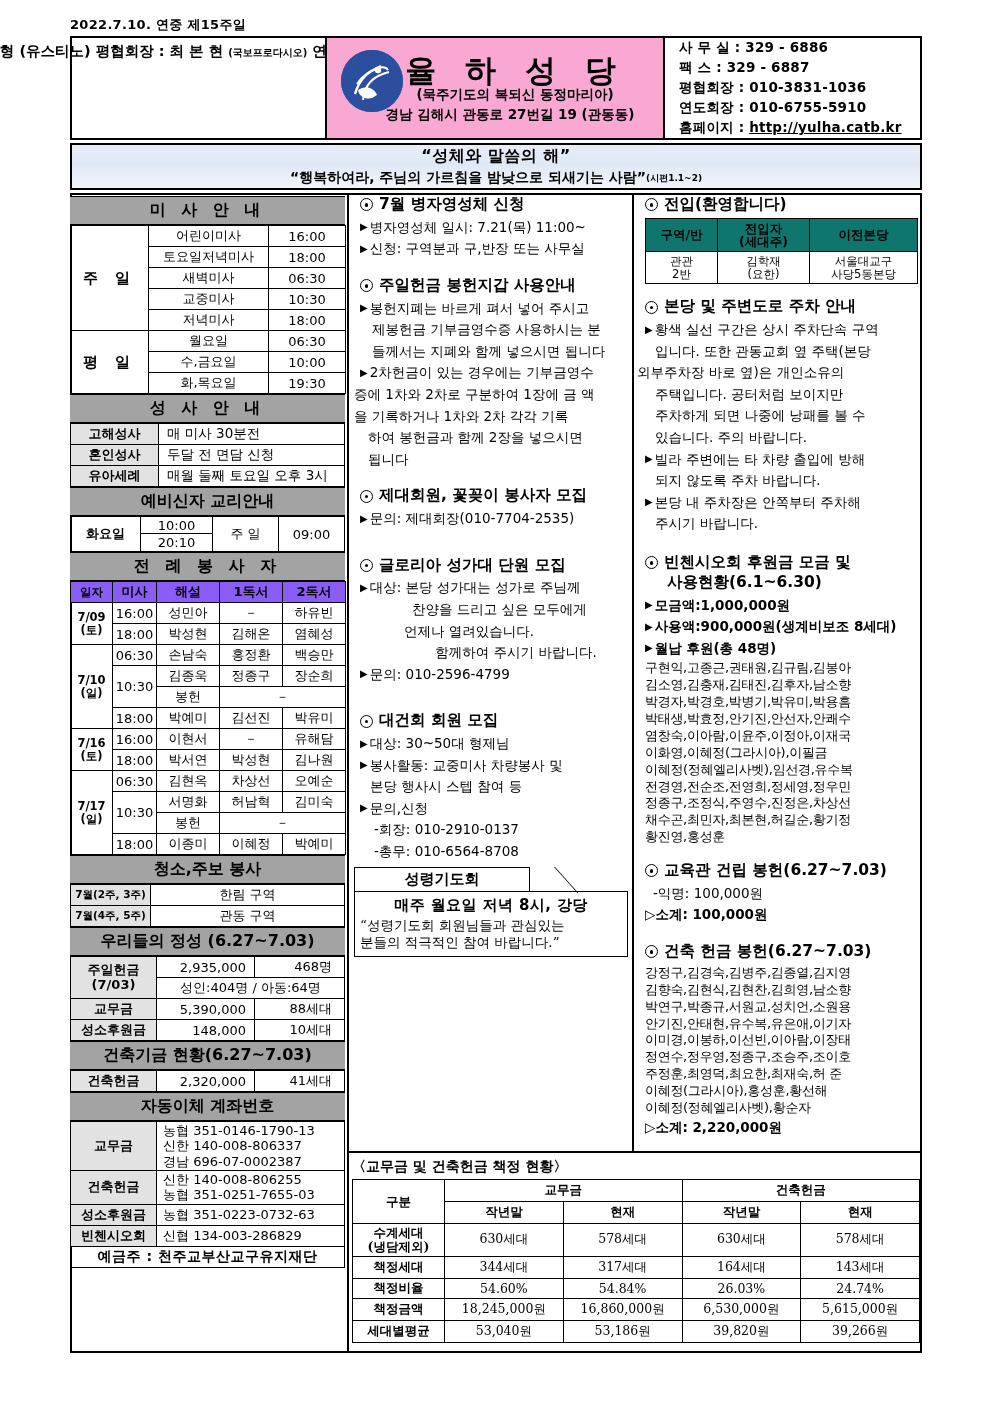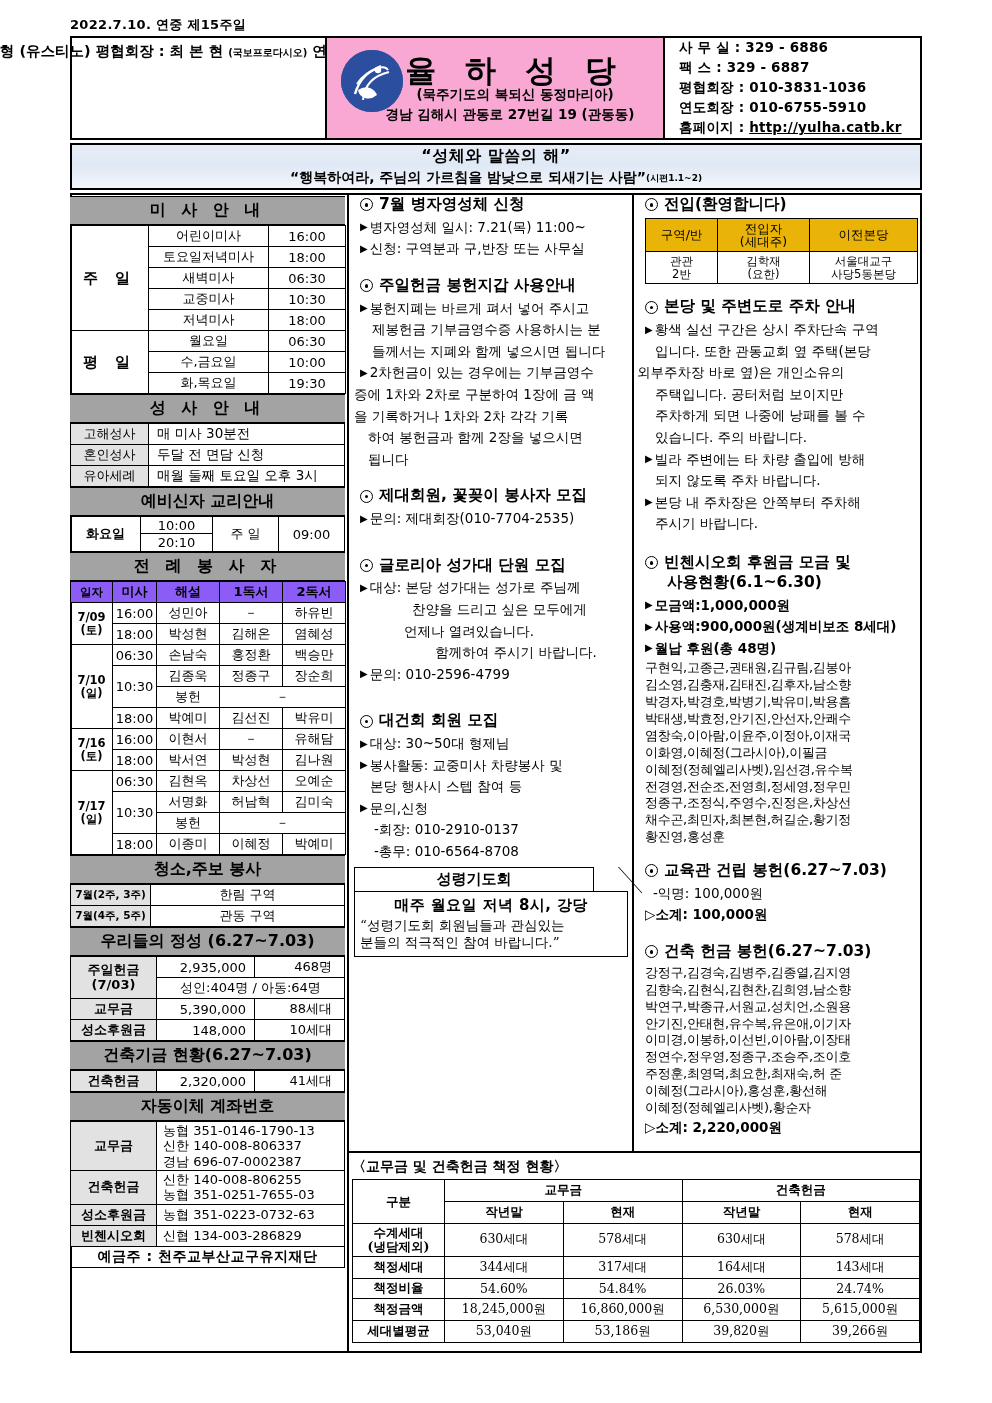--- a/index.html
+++ b/index.html
@@ -99,21 +99,21 @@
   .shade { background:#8b5cf6; font-weight:bold; }
 
   
   .mass td { height: 21px; font-size: 13.5px; }
   .mass .daycol { width: 78px; font-weight:bold; font-size:15px; letter-spacing:6px; }
   .mass .namecol { width: 120px; }
   .mass .timecol { width: 77px; }
 
   
   .sacr td { height:21px; }
-  .sacr .k { width: 78px; background:#e2e2e2; font-weight:normal; font-size:13px;}
+  .sacr .k { width: 88px; background:#e2e2e2; font-weight:bold; font-size:13px;}
   .sacr .v { text-align:left; padding-left:8px; font-size:13.5px;}
 
   
   .cate td { height:21px; font-size:13.5px; }
   .cate .k { width:70px; font-weight:bold; }
   .cate .two { padding:0; width:72px;}
   .cate .two div { border-bottom:1px solid #000; height:17px; line-height:17px; }
   .cate .two div:last-child { border-bottom:none; }
 
   
@@ -155,38 +155,38 @@
     background:#000; border-radius:50%;
   }
   .art p { margin: 0 0 2px 0; font-size: 13.5px; line-height: 1.45; }
   .tri { font-size: 10px; vertical-align: 1.5px; margin-right:2px;}
   .art .hang { padding-left: 12px; }
   .spacer { height: 16px; }
 
   
   .xfer { width:100%; border-collapse:collapse; table-layout:fixed; margin-top:2px;}
   .xfer th {
-    border:1px solid #000; background:#eab308; font-weight:normal;
+    border:1px solid #000; background:#0f766e; font-weight:bold;
     font-size:12.5px; line-height:1.05; padding:3px 0;
   }
   .xfer td {
     border:1px solid #000; text-align:center; font-size:11.5px;
     line-height:1.1; padding:3px 0;
   }
   .xfer .w1{width:72px;} .xfer .w2{width:92px;}
 
   
   .namelist { font-size:13px; line-height:1.30; font-weight:500; letter-spacing:-0.3px;}
   .bold13 { font-size:13px; font-weight:bold; }
   .subtotal { font-size:14px; font-weight:bold; }
 
   
   .prayerbox { margin: 6px 2px 0 2px; position:relative; }
   .pb-tab {
-    width: 240px; border:1.6px solid #000; border-bottom:none;
+    width: 176px; border:1.6px solid #000; border-bottom:none;
     text-align:center; font-weight:bold; font-size:15px; padding:2px 0;
     position:relative; background:#fff; z-index:2;
   }
   .pb-tab::after {
     content:""; position:absolute; right:-26px; top:-1px;
     width:28px; height:26px;
     border-right:1.6px solid #000;
     transform: skewX(42deg); transform-origin: top left;
   }
   .pb-body { border:1.6px solid #000; padding:4px 5px 5px 5px; background:#fff;}

